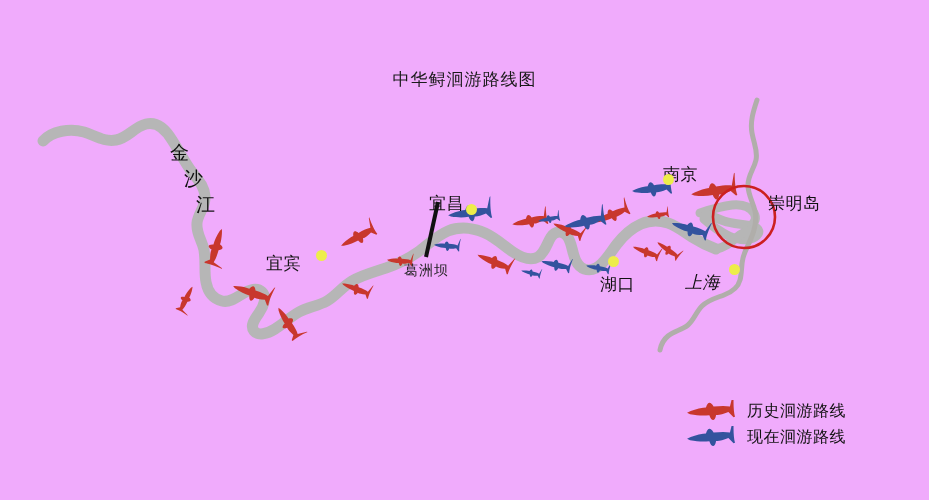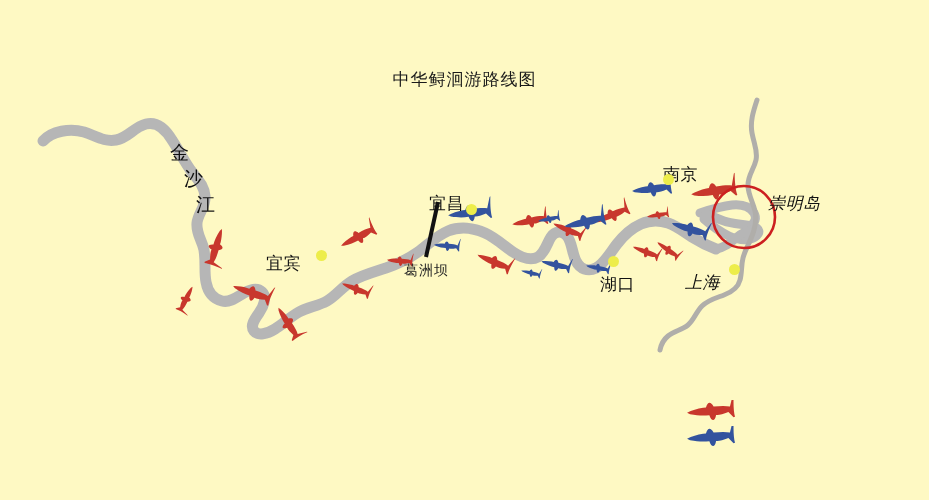--- a/index.html
+++ b/index.html
@@ -12,21 +12,21 @@
     width: 929px;
     height: 500px;
     font-family: "DejaVu Sans", "Liberation Sans", sans-serif;
     overflow: hidden;
     position: relative;
   }
   #map-root {
     position: relative;
     width: 929px;
     height: 500px;
-    background: #fef9c3;
+    background: #f0abfc;
   }
   svg.map-canvas {
     position: absolute;
     left: 0;
     top: 0;
     width: 929px;
     height: 500px;
   }
   .map-title {
     position: absolute;
@@ -225,34 +225,36 @@
 
   <div class="city-label" style="left:600px; top:258px;">湖口</div>
   <div class="dot" style="left:608px; top:256px;"></div>
 
   <div class="city-label" style="left:663px; top:148px;">南京</div>
   <div class="dot" style="left:663px; top:174px;"></div>
 
   <div class="city-label" style="left:685px; top:256px;font-style:italic;">上海</div>
   <div class="dot" style="left:729px; top:264px;"></div>
 
-  <div class="city-label" style="left:768px; top:177px;font-style:italic;">崇明岛</div>
+  <div class="city-label" style="left:768px; top:177px;">崇明岛</div>
 
   <div class="dam-label" style="left:404px; top:262px;">葛洲坝</div>
 
   <div class="legend">
     <div class="legend-row">
       <svg class="legend-swatch" viewBox="0 0 56 22">
         <g id="legend-fish-0">
             <path d="M -24 0 C -19.2 -2.016 -13.44 -3.1679999999999997 -7.68 -3.7439999999999998 L -4.799999999999997 -3.7439999999999998 C -2.879999999999999 -8.927999999999999 0 -10.367999999999999 2.8800000000000026 -4.319999999999999 C 9.599999999999994 -4.608 15.36 -4.319999999999999 19.2 -3.1679999999999997 L 23.04 -15.12 L 24 -15.84 C 22.56 -5.76 22.56 2.5919999999999996 23.52 7.4879999999999995 L 22.08 7.92 L 17.28 2.304 C 11.52 4.032 7.68 4.896 4.799999999999997 4.319999999999999 C 3.3599999999999994 10.367999999999999 0 11.232 -1.9200000000000017 4.032 C -7.68 4.319999999999999 -13.439999999999998 3.7439999999999998 -21.12 1.7279999999999998 Z" fill="#c8372d" transform="translate(28,11) rotate(-4)"></path>
           </g>
       </svg>
+      <div class="legend-text">历史洄游路线</div>
     </div>
     <div class="legend-row">
       <svg class="legend-swatch" viewBox="0 0 56 22">
         <g id="legend-fish-1">
             <path d="M -24 0 C -19.2 -2.016 -13.44 -3.1679999999999997 -7.68 -3.7439999999999998 L -4.799999999999997 -3.7439999999999998 C -2.879999999999999 -8.927999999999999 0 -10.367999999999999 2.8800000000000026 -4.319999999999999 C 9.599999999999994 -4.608 15.36 -4.319999999999999 19.2 -3.1679999999999997 L 23.04 -15.12 L 24 -15.84 C 22.56 -5.76 22.56 2.5919999999999996 23.52 7.4879999999999995 L 22.08 7.92 L 17.28 2.304 C 11.52 4.032 7.68 4.896 4.799999999999997 4.319999999999999 C 3.3599999999999994 10.367999999999999 0 11.232 -1.9200000000000017 4.032 C -7.68 4.319999999999999 -13.439999999999998 3.7439999999999998 -21.12 1.7279999999999998 Z" fill="#33539e" transform="translate(28,11) rotate(-4)"></path>
           </g>
       </svg>
+      <div class="legend-text">现在洄游路线</div>
     </div>
   </div>
 
 </div>
 
 </body></html>

